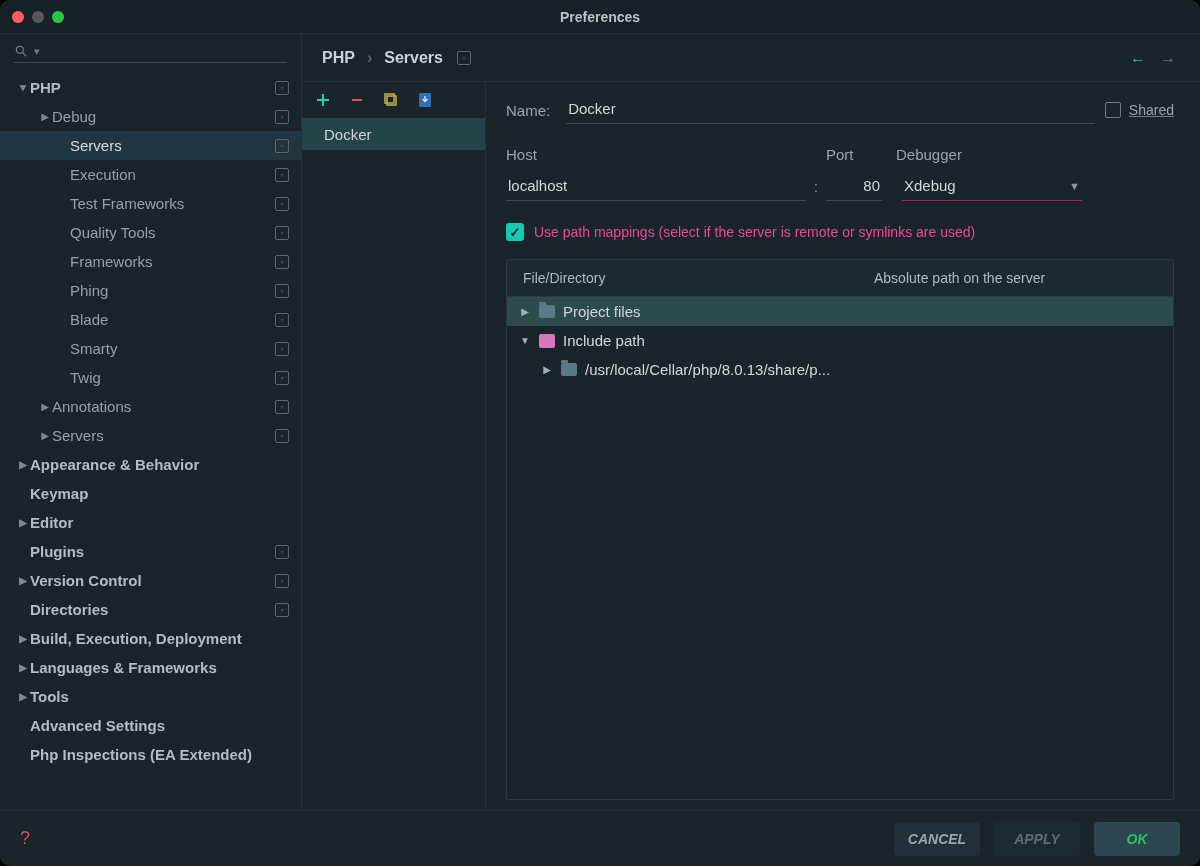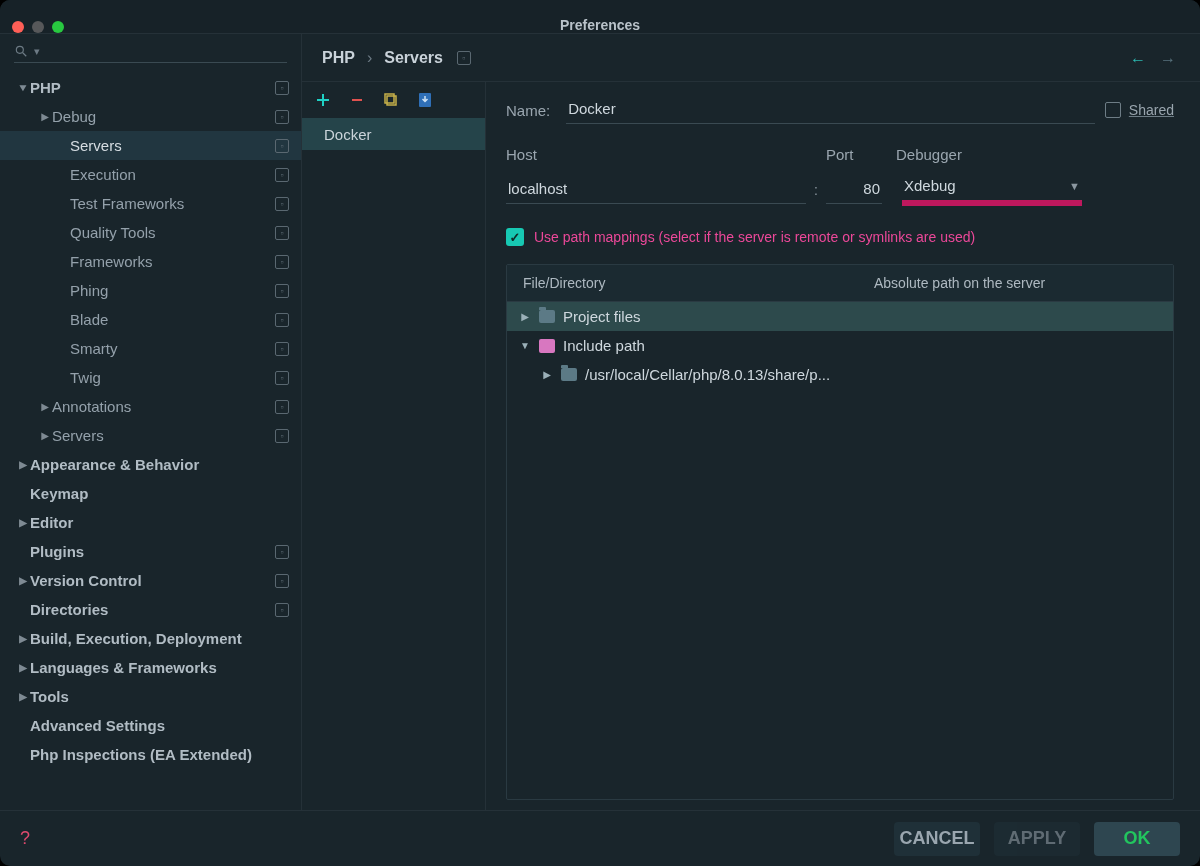--- a/index.html
+++ b/index.html
@@ -17,21 +17,21 @@
     border-radius: 10px;
     display: flex;
     flex-direction: column;
     overflow: hidden;
   }
   
   .titlebar {
     height: 34px;
     background: #172228;
     display: flex;
-    align-items: flex-end;
+    align-items: center;
     position: relative;
     padding: 0 12px;
     border-bottom: 1px solid #253138;
   }
   .traffic { display: flex; gap: 8px; }
   .tl { width: 12px; height: 12px; border-radius: 50%; }
   .tl.red { background: #ff5f57; }
   .tl.yellow { background: #57585a; }
   .tl.green { background: #28c840; }
   .titlebar .title { position: absolute; left: 0; right: 0; text-align: center; color: #b9c2c9; font-size: 14px; font-weight: 600; pointer-events: none;}
@@ -132,21 +132,21 @@
     outline: none;
   }
   .name-row .input { flex:1; margin-left: 6px; }
   .shared { display:flex;align-items:center;gap:8px;color:#9aa6af;}
   .shared .box { width:16px;height:16px;border:1.5px solid #6e7d86;border-radius:2px;}
   .host-labels { display:grid; grid-template-columns: 310px 10px 70px 190px; gap:0; margin-top:22px; color:#9aa6af; font-size:15px;}
   .host-inputs { display:grid; grid-template-columns: 300px 20px 56px 20px 180px; align-items:center; gap:0; margin-top:10px;}
   .host-inputs .colon { text-align:center; color:#8b97a0;}
   .select {
     display:flex;justify-content:space-between;align-items:center;
-    border-bottom:6px solid #be185d; padding:4px 2px 6px 2px; color:#cfd8de; font-size:15px;
+    border-bottom:1px solid #be185d; padding:4px 2px 6px 2px; color:#cfd8de; font-size:15px;
   }
   .checkbox-row { display:flex;align-items:center;gap:10px; margin-top:22px;}
   .check {
     width:18px;height:18px;border-radius:3px;background:#17c9b3;
     display:flex;align-items:center;justify-content:center;color:#0e2a26;font-weight:700;font-size:13px;
   }
 
   .map-table {
     margin-top:18px; border:1px solid #2a3a42; border-radius:2px;
     flex:1; display:flex;flex-direction:column; min-height:0;
@@ -171,22 +171,22 @@
   .footer {
     height: 56px; border-top:1px solid #253138;
     display:flex;align-items:center;justify-content:space-between;
     padding: 0 20px;
   }
   .help { color:#e04a6e; font-size:18px; }
   .buttons { display:flex; gap:14px; }
   .btn {
     min-width:86px; height:34px; border-radius:4px;
     display:flex;align-items:center;justify-content:center;
-    font-size:18px; font-weight:600;
-    background:#1f3038; color:#9aa6af;
+    font-size:14px; font-weight:600;
+    background:#1f3038; color:#9aa6af;font-style:italic;
   }
   .btn.disabled { opacity:.55; }
   .btn.primary { background:#2e4650; color:#22c55e; }
   svg { display:block; }
 </style>
 </head>
 <body>
 
 <div class="window">
 

